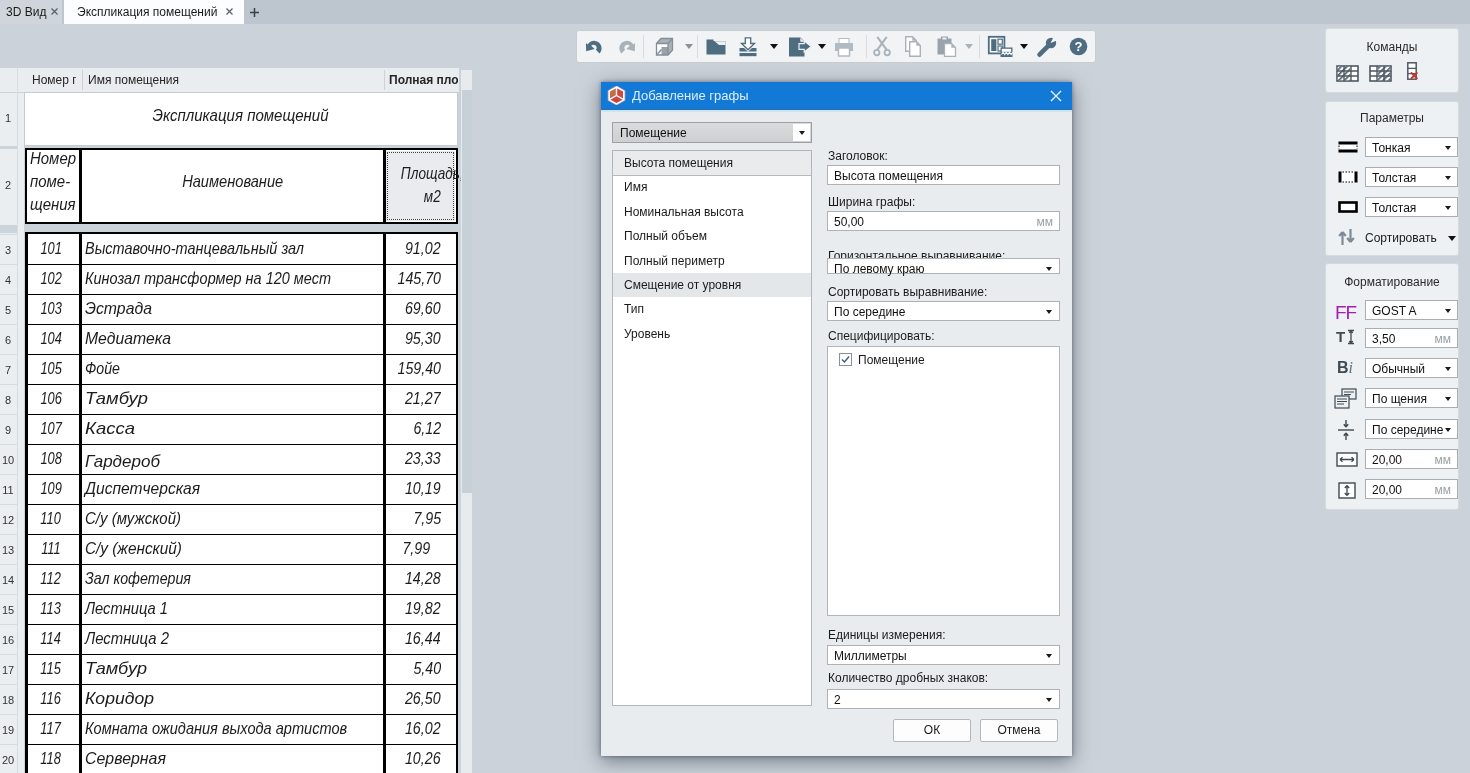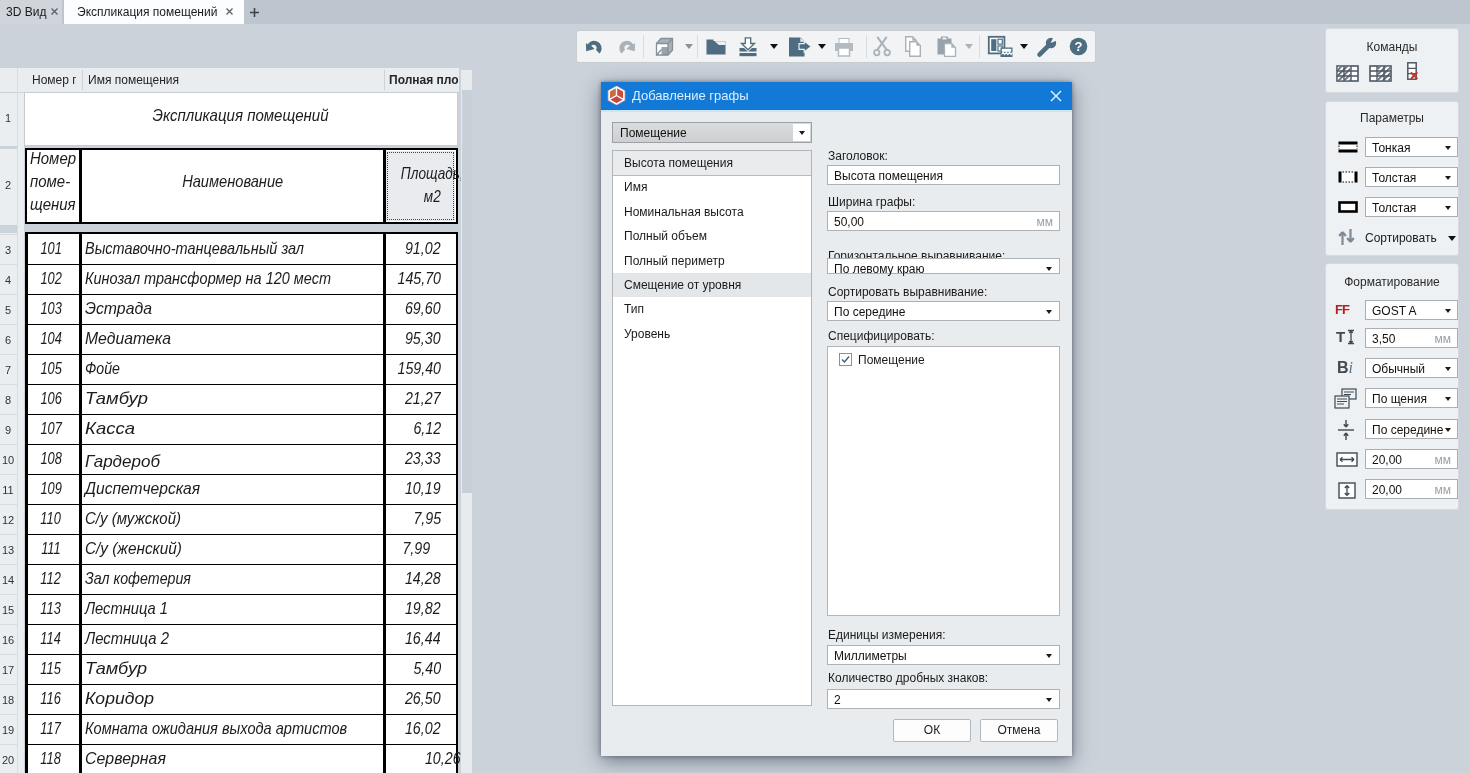--- a/index.html
+++ b/index.html
@@ -190,21 +190,21 @@
 <div class="abs" style="left:27px;top:714px;width:429px;height:1.2px;background:#000;"></div>
 <div class="abs gost" style="left:26px;top:689px;width:50px;text-align:center;font-size:17px;"><span class="sx" style="transform:scaleX(0.754);">116</span></div>
 <div class="abs gost" style="left:85px;top:689px;font-size:17px;"><span class="sx" style="transform-origin:left center;transform:scaleX(1.034);">Коридор</span></div>
 <div class="abs gost" style="left:386px;top:689px;width:55px;text-align:right;font-size:17px;"><span class="sx" style="transform-origin:right center;transform:scaleX(0.837);">26,50</span></div>
 <div class="abs" style="left:27px;top:744px;width:429px;height:1.2px;background:#000;"></div>
 <div class="abs gost" style="left:26px;top:719px;width:50px;text-align:center;font-size:17px;"><span class="sx" style="transform:scaleX(0.754);">117</span></div>
 <div class="abs gost" style="left:85px;top:719px;font-size:17px;"><span class="sx" style="transform-origin:left center;transform:scaleX(0.857);">Комната ожидания выхода артистов</span></div>
 <div class="abs gost" style="left:386px;top:719px;width:55px;text-align:right;font-size:17px;"><span class="sx" style="transform-origin:right center;transform:scaleX(0.837);">16,02</span></div>
 <div class="abs gost" style="left:26px;top:749px;width:50px;text-align:center;font-size:17px;"><span class="sx" style="transform:scaleX(0.754);">118</span></div>
 <div class="abs gost" style="left:85px;top:749px;font-size:17px;"><span class="sx" style="transform-origin:left center;transform:scaleX(0.936);">Серверная</span></div>
-<div class="abs gost" style="left:386px;top:749px;width:55px;text-align:right;font-size:17px;padding-left:20px;"><span class="sx" style="transform-origin:right center;transform:scaleX(0.837);">10,26</span></div>
+<div class="abs gost" style="left:386px;top:749px;width:55px;text-align:right;font-size:17px;"><span class="sx" style="transform-origin:right center;transform:scaleX(0.837);">10,26</span></div>
 <div class="abs" style="left:461px;top:70px;width:11px;height:703px;background:#e7ebee;"></div>
 <div class="abs" style="left:462px;top:90px;width:10px;height:403px;background:#c7cfd7;"></div>
 <div class="abs" id="tbar"></div>
 <div class="abs tsep" style="left:643px;top:35px;height:23px;"></div>
 <div class="abs tsep" style="left:697px;top:35px;height:23px;"></div>
 <div class="abs tsep" style="left:866px;top:35px;height:23px;"></div>
 <div class="abs tsep" style="left:979px;top:35px;height:23px;"></div>
 <div class="abs ticon" style="left:582px;top:30px;width:24px;">
     <svg width="18" height="18" viewBox="0 0 18 18">
       <path d="M2.6 6.6 C4.2 4 7 2.6 9.9 2.9 C13.9 3.3 16.9 6.8 16.6 10.8 C16.5 12.6 15.7 14.2 14.5 15.4 L10.9 11.7 C11.6 10.9 11.9 9.8 11.5 8.8 C10.9 7.2 9.1 6.3 7.5 6.9 C7 7.1 6.6 7.4 6.2 7.8 L9.6 10.9 L1.2 13.3 L0.9 4.9 Z" fill="#4e6d80"></path>
@@ -366,21 +366,21 @@
     <div class="arr"></div>
   </div>
 <div class="abs combo" style="left:1365px;top:197px;width:93px;height:20px;">
     <span class="t">Толстая</span>
     <div class="arr"></div>
   </div>
 <div class="abs" style="left:1365px;top:231px;font-size:12px;color:#1a1a1a;">Сортировать</div>
 <div class="abs" style="left:1448px;top:236px;width:0;height:0;border-left:4px solid transparent;border-right:4px solid transparent;border-top:5px solid #111;"></div>
 <div class="abs card" style="top:263px;height:247px;"></div>
 <div class="abs ctitle" style="left:1325px;top:275px;width:134px;">Форматирование</div>
-<div class="abs" style="left:1335px;top:302px;font-size:13px;font-weight:bold;color:#b91c1c;letter-spacing:-1px;">FF</div>
+<div class="abs" style="left:1335px;top:302px;font-size:19px;font-weight:normal;color:#a21caf;letter-spacing:-1px;">FF</div>
 <div class="abs" style="left:1336px;top:328px;"><svg width="20" height="18" viewBox="0 0 20 18">
       <text x="0" y="14" font-size="15" font-weight="bold" font-family="Liberation Sans" fill="#3f4a52">T</text>
       <path d="M15 2.5 V15.5 M12 2.5 H18 M12 15.5 H18 M15 2.5 L13.3 5 M15 2.5 L16.7 5 M15 15.5 L13.3 13 M15 15.5 L16.7 13" stroke="#3f4a52" stroke-width="1.3" fill="none"></path>
     </svg></div>
 <div class="abs" style="left:1337px;top:359px;font-size:16px;color:#3f4a52;"><b>B</b><i style="color:#5d7488;font-family:'Liberation Serif',serif;">i</i></div>
 <div class="abs" style="left:1334px;top:388px;"><svg width="24" height="22" viewBox="0 0 24 22">
       <rect x="8" y="1" width="14" height="10" fill="#eef1f4" stroke="#3f4a52" stroke-width="1.2"></rect>
       <path d="M10 4 H20 M10 6.5 H17" stroke="#3f4a52" stroke-width="1"></path>
       <rect x="1" y="8" width="14" height="12" fill="#eef1f4" stroke="#3f4a52" stroke-width="1.2"></rect>
       <path d="M3 11 H13 M3 13.5 H13 M3 16 H10" stroke="#3f4a52" stroke-width="1"></path>

